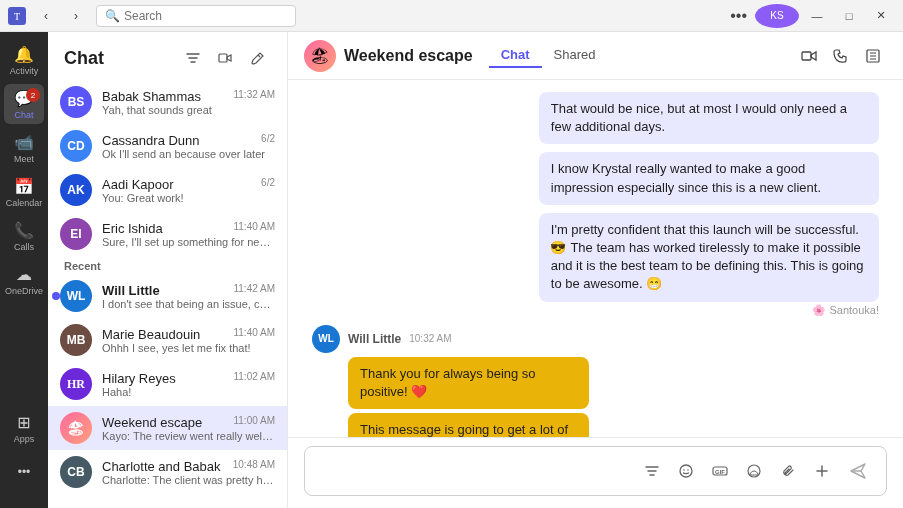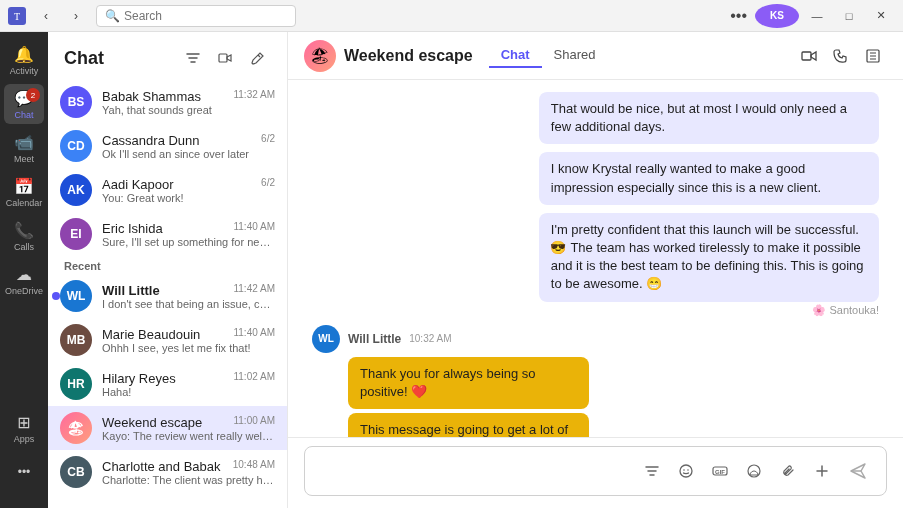--- a/index.html
+++ b/index.html
@@ -15,21 +15,21 @@
       padding: 0 8px;
       border-bottom: 1px solid #e0e0e0;
     }
     .title-bar-left { display: flex; align-items: center; gap: 6px; }
     .teams-logo { width: 18px; height: 18px; }
     .nav-buttons { display: flex; gap: 2px; }
     .nav-btn { width: 28px; height: 22px; border: none; background: transparent; cursor: pointer; display: flex; align-items: center; justify-content: center; font-size: 12px; color: #444; border-radius: 3px; }
     .search-bar { display: flex; align-items: center; background: #fff; border: 1px solid #d0d0d0; border-radius: 4px; padding: 2px 8px; width: 200px; height: 22px; gap: 4px; }
     .search-bar input { border: none; outline: none; font-size: 12px; width: 160px; background: transparent; }
     .title-bar-right { display: flex; align-items: center; gap: 4px; }
-    .avatar-small { width: 44px; height: 24px; border-radius: 50%; background: #8b5cf6; display: flex; align-items: center; justify-content: center; color: #fff; font-size: 10px; font-weight: bold; }
+    .avatar-small { width: 44px; height: 24px; border-radius: 50%; background: #8b5cf6; display: flex; align-items: center; justify-content: center; color: #fff; font-size: 10px; font-weight: normal; }
     .win-btn { width: 28px; height: 22px; border: none; background: transparent; cursor: pointer; display: flex; align-items: center; justify-content: center; font-size: 11px; color: #444; }
     .ellipsis-btn { font-size: 16px; color: #444; cursor: pointer; padding: 2px 4px; }
 
     
     .main-layout { display: flex; flex: 1; overflow: hidden; }
 
     
     .left-nav {
       width: 48px;
       background: #292929;
@@ -300,21 +300,21 @@
           <div class="chat-preview">Yah, that sounds great</div>
         </div>
       </div>
       <div class="chat-item">
         <div class="avatar" style="background:#3b82f6;">CD</div>
         <div class="chat-info">
           <div class="chat-info-top">
             <span class="chat-name">Cassandra Dunn</span>
             <span class="chat-time">6/2</span>
           </div>
-          <div class="chat-preview">Ok I'll send an since over later</div>
+          <div class="chat-preview">Ok I'll send an because over later</div>
         </div>
       </div>
       <div class="chat-item">
         <div class="avatar" style="background:#1d4ed8;">AK</div>
         <div class="chat-info">
           <div class="chat-info-top">
             <span class="chat-name">Aadi Kapoor</span>
             <span class="chat-time">6/2</span>
           </div>
           <div class="chat-preview">You: Great work!</div>
@@ -348,21 +348,21 @@
         <div class="avatar" style="background:#6d4c41;">MB</div>
         <div class="chat-info">
           <div class="chat-info-top">
             <span class="chat-name">Marie Beaudouin</span>
             <span class="chat-time">11:40 AM</span>
           </div>
           <div class="chat-preview">Ohhh I see, yes let me fix that!</div>
         </div>
       </div>
       <div class="chat-item">
-        <div class="avatar" style="background:#0f766e;">HR</div>
+        <div class="avatar" style="background:#6d28d9;font-family:Liberation Serif, serif;">HR</div>
         <div class="chat-info">
           <div class="chat-info-top">
             <span class="chat-name">Hilary Reyes</span>
             <span class="chat-time">11:02 AM</span>
           </div>
           <div class="chat-preview">Haha!</div>
         </div>
       </div>
       <div class="chat-item active">
         <div class="avatar" style="background:linear-gradient(135deg,#ff6b9d,#ff9e7d);font-size:14px;">🏖</div>

